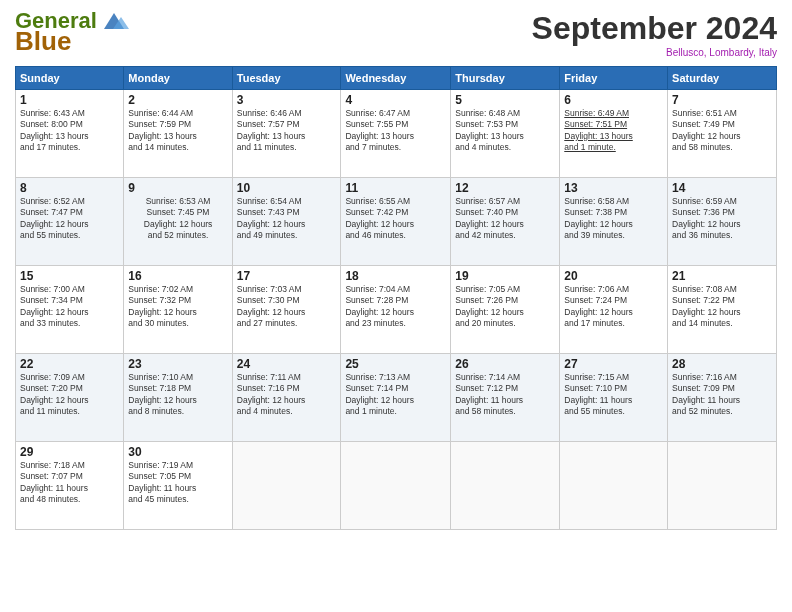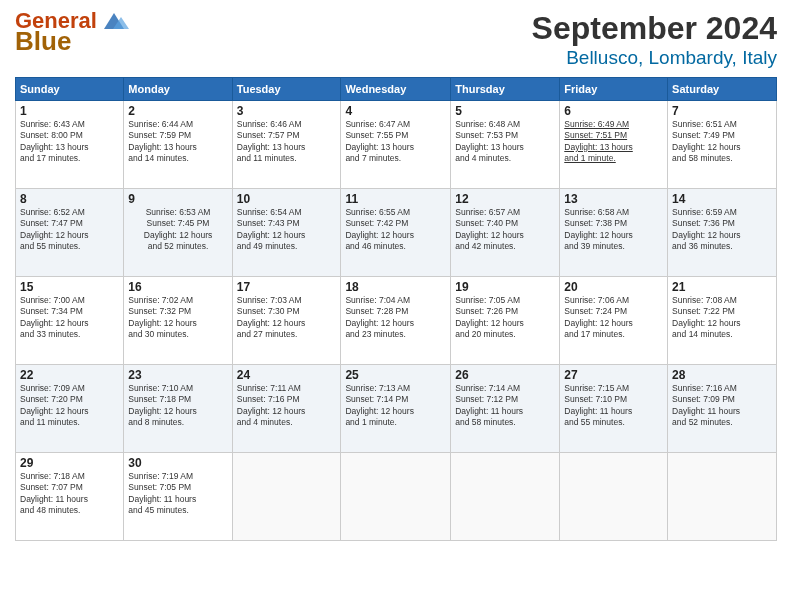--- a/index.html
+++ b/index.html
@@ -25,35 +25,35 @@
       flex-direction: column;
       align-items: flex-start;
     }
     .logo-text {
       font-size: 22px;
       font-weight: bold;
       color: #333;
       line-height: 1;
     }
     .logo-text span.blue {
-      color: #c2410c;
+      color: #4d7c0f;
       text-align: center;
     }
     .title-section {
       text-align: right;
     }
     .month-title {
       font-size: 32px;
       font-weight: bold;
       color: #333;
       text-align: center;
     }
     .subtitle {
-      font-size: 19px;
-      color: #0369a1;
+      font-size: 10px;
+      color: #a21caf;
     }
     .calendar {
       width: 100%;
       border-collapse: collapse;
       font-size: 9px;
     }
     .calendar thead tr th {
       background-color: #2a6db5;
       color: white;
       padding: 5px 4px;

